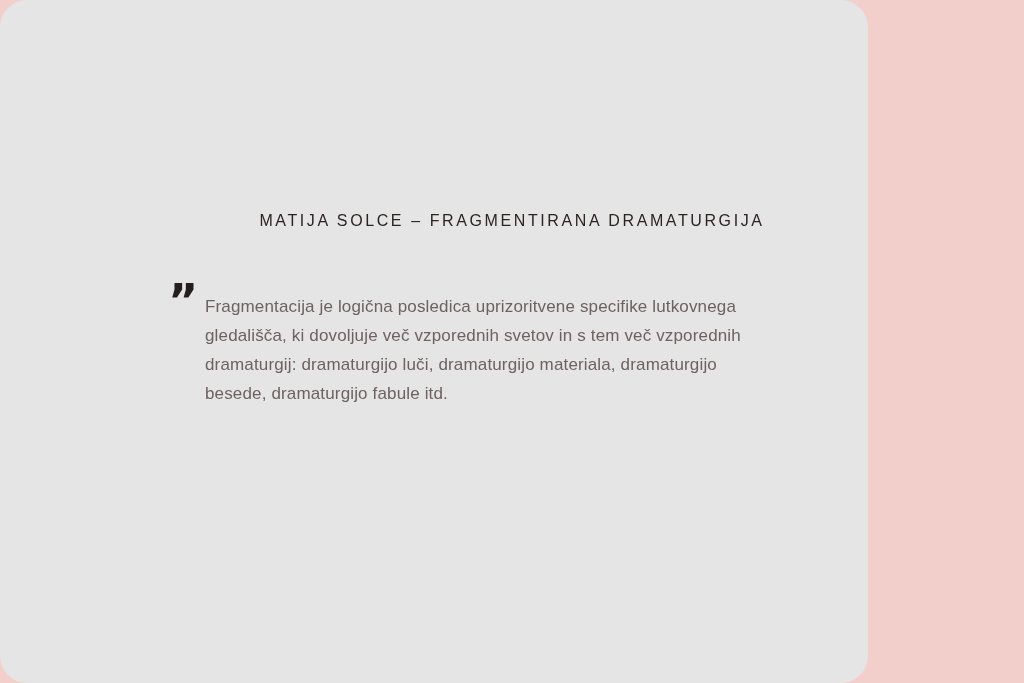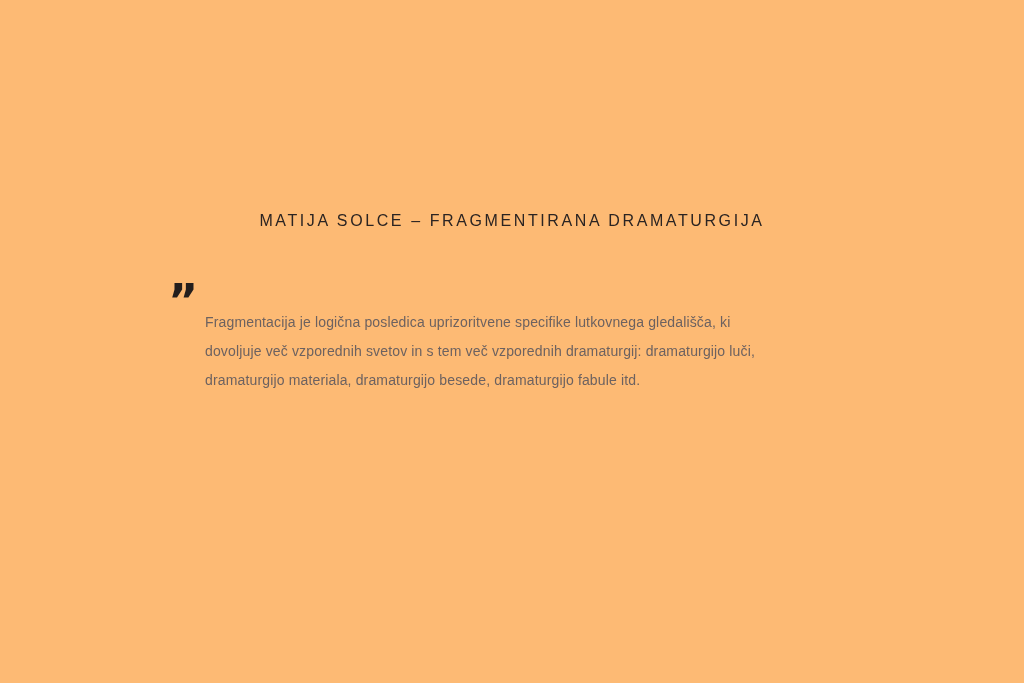--- a/index.html
+++ b/index.html
@@ -8,23 +8,24 @@
   }
   body {
     width: 1024px;
     height: 683px;
     background: #f2cfcb;
     font-family: "Liberation Sans", sans-serif;
     overflow: hidden;
   }
   .slide {
     position: relative;
-    width: 1024px;
+    width: 868px;
     height: 683px;
-    background: #fdba74;
+    background: #e5e5e5;
+    border-radius: 27px;
   }
   .slide-title {
     position: absolute;
     left: 0;
     top: 212px;
     width: 1024px;
     text-align: center;
     font-size: 16px;
     font-weight: 500;
     letter-spacing: 2.6px;
@@ -45,23 +46,23 @@
     font-size: 46px;
     line-height: 46px;
     color: #241e1c;
     font-family: "DejaVu Sans", sans-serif;
     font-weight: 700;
     letter-spacing: -2px;
   }
   .quote-text {
     position: absolute;
     left: 37px;
-    top: 36px;
+    top: 20px;
     width: 570px;
-    font-size: 14px;
+    font-size: 17px;
     line-height: 29px;
     color: #6d6260;
     font-family: "Liberation Sans", sans-serif;
     letter-spacing: 0.15px;
   }
 </style>
 </head>
 <body>
 
 <div class="slide">

